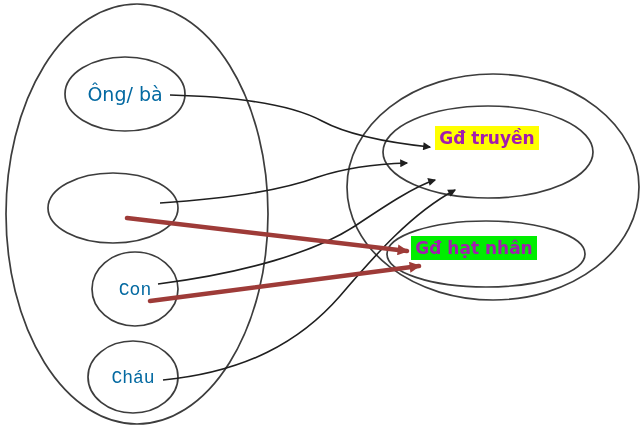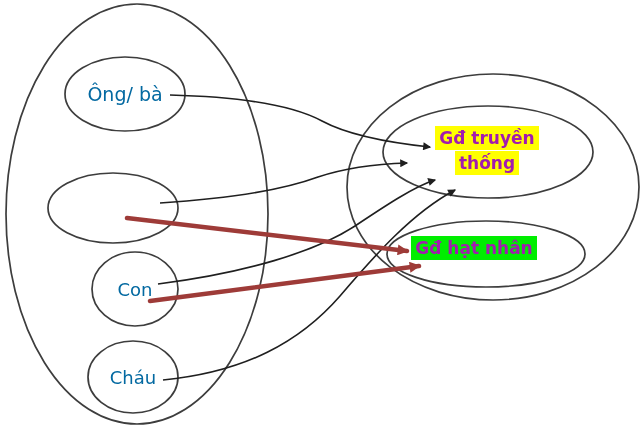--- a/index.html
+++ b/index.html
@@ -10,21 +10,21 @@
     font-family:"DejaVu Sans","Liberation Sans",sans-serif;
     overflow:hidden;
   }
   #diagram-svg{position:absolute;left:0;top:0;z-index:0;}
   .lbl{
     position:absolute;z-index:2;
     width:200px;text-align:center;
     color:#0369a1;font-size:19px;line-height:22px;
     white-space:nowrap;pointer-events:none;
   }
-  .lbl.small{font-size:18px;}
+  .lbl.small{font-size:18px;font-family:Liberation Mono, monospace;}
   .rlbl{
     position:absolute;z-index:2;
     width:200px;text-align:center;
     font-size:17px;font-weight:bold;line-height:24px;
     color:#a21caf;pointer-events:none;
   }
   .rlbl .hl{
     display:inline-block;
     padding:0 4px;
   }
@@ -64,19 +64,18 @@
     <path d="M 127,218 L 407,251" fill="none" stroke="#9e3b38" stroke-width="4.5" stroke-linecap="round" marker-end="url(#ahRed)"></path>
     <path d="M 150,301 L 419,266" fill="none" stroke="#9e3b38" stroke-width="4.5" stroke-linecap="round" marker-end="url(#ahRed)"></path>
   </svg>
 
   <div class="lbl" style="left:25px;top:83px;">Ông/ bà</div>
   <div class="lbl small" style="left:35px;top:279px;">Con</div>
   <div class="lbl small" style="left:33px;top:367px;">Cháu</div>
 
   <div class="rlbl" style="left:387px;top:126px;">
     <span class="line"><span class="hl" style="background-color: rgb(255, 255, 0);">Gđ truyền</span></span>
-    <span class="line"><span class="hl" style="background-color: rgb(255, 255, 0);">thống</span></span>
   </div>
   <div class="rlbl" style="left:374px;top:236px;">
     <span class="hl" style="background-color: rgb(0, 238, 0);">Gđ hạt nhân</span>
   </div>
 
 </div>
 
 </body></html>

